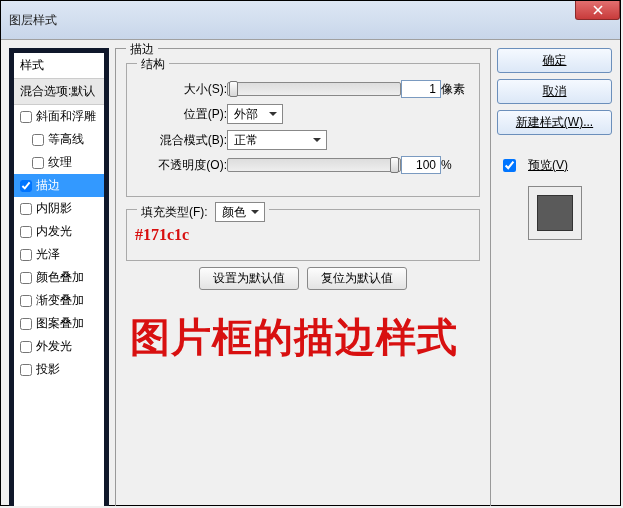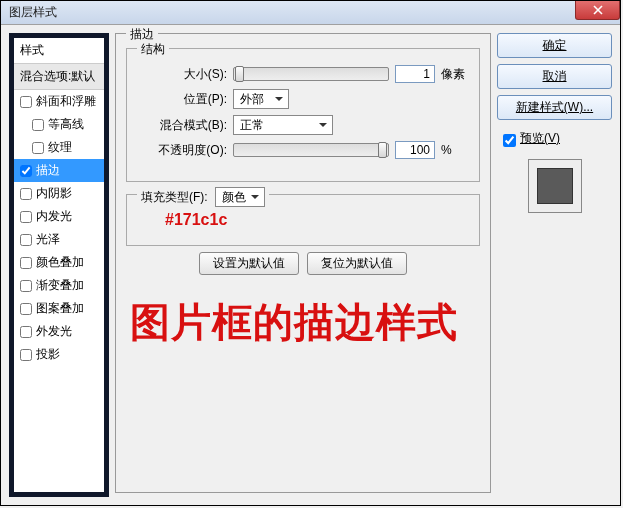--- a/index.html
+++ b/index.html
@@ -1,57 +1,57 @@
 <!DOCTYPE html>
 <html><head>
 <meta charset="utf-8">
 <style>
 * { box-sizing: border-box; margin: 0; padding: 0; font-family: "Microsoft YaHei", SimSun, Arial, sans-serif; font-size: 12px; }
 body { background: #f0f0f0; }
 .window { width: 621px; height: 506px; border: 1px solid #000; background: #f0f0f0; position: relative; }
-.titlebar { height: 24px; background: linear-gradient(#dde7f4, #c8d6ea); display: flex; align-items: center; padding-left: 8px; border-bottom: 1px solid #a0a0a0; position: relative; }
+.titlebar { height: 39px; background: linear-gradient(#dde7f4, #c8d6ea); display: flex; align-items: center; padding-left: 8px; border-bottom: 1px solid #a0a0a0; position: relative; }
 .titlebar-title { color: #222; }
 .close-btn { position: absolute; right: 0; top: 0; width: 45px; height: 19px; background: linear-gradient(#e26f6f, #c83b3b); color: #fff; display: flex; align-items: center; justify-content: center; border: 1px solid #8a2a2a; border-top: none; border-radius: 0 0 3px 3px; cursor: pointer; }
 .close-btn svg { width: 10px; height: 10px; }
 .body { display: flex; padding: 8px; gap: 6px; height: calc(100% - 24px); }
 
 
 .style-list { width: 100px; border: 5px solid #0f172a; background: #fff; }
 .list-header { padding: 4px 6px; border-bottom: 1px solid #ccc; background: #fff; }
 .list-subheader { padding: 4px 6px; border-bottom: 1px solid #ccc; background: #e8e8e8; }
 .list-item { display: flex; align-items: center; padding: 3px 6px; gap: 4px; cursor: pointer; }
 .list-item.indent { padding-left: 18px; }
 .list-item.active { background: #3399ff; color: #fff; }
 .list-item input[type=checkbox] { width: 12px; height: 12px; }
 
 
 .center { flex: 1; position: relative; }
 .fieldset { border: 1px solid #999; padding: 8px 10px 10px; margin-bottom: 8px; position: relative; }
 .fieldset-title { position: absolute; top: -8px; left: 10px; background: #f0f0f0; padding: 0 4px; }
 .inner-fieldset { border: 1px solid #aaa; padding: 10px 8px 16px; margin-top: 6px; position: relative; }
 .inner-title { position: absolute; top: -8px; left: 10px; background: #f0f0f0; padding: 0 4px; }
-.row { display: flex; align-items: center; margin: 6px 0; gap: 6px; }
+.row { display: flex; align-items: center; margin: 6px 0; }
 .row-label { width: 92px; text-align: right; }
 .slider { flex: 1; height: 14px; border: 1px solid #888; border-radius: 2px; position: relative; background: linear-gradient(#ddd,#eee); }
 .slider-thumb { position: absolute; top: -2px; width: 9px; height: 16px; background: linear-gradient(#fdfdfd,#d6d6d6); border: 1px solid #777; border-radius: 2px; }
 .num-input { width: 40px; height: 18px; border: 1px solid #7a9ac0; background: #fff; padding: 0 4px; text-align: right; }
 .unit { width: 30px; }
 .select { height: 20px; border: 1px solid #888; background: #fff; padding: 0 18px 0 6px; position: relative; display: inline-flex; align-items: center; min-width: 56px; cursor: pointer; }
 .select::after { content: ""; position: absolute; right: 5px; top: 7px; border: 4px solid transparent; border-top-color: #333; }
 .select.wide { min-width: 100px; }
 .color-swatch { width: 40px; height: 18px; border: 1px solid #555; background: #171c1c; display: inline-block; cursor: pointer; }
-.hex-text { color: #d81010; font-family: Liberation Sans, sans-serif; font-size: 16px; margin-top: 6px; margin-left: 30px; font-weight: bold; }
+.hex-text { color: #d81010; font-family: Liberation Serif, serif; font-size: 16px; margin-top: 6px; font-weight: bold; }
 .btn-row { display: flex; gap: 8px; justify-content: center; margin-top: 6px; }
 .pushbtn { padding: 2px 12px; border: 1px solid #888; background: linear-gradient(#fdfdfd,#e3e3e3); border-radius: 3px; cursor: pointer; min-width: 100px; text-align: center; }
 .big-anno { color: #d81010; font-size: 40px; font-weight: bold; margin-top: 20px; text-align: left; padding-left: 4px; letter-spacing: 1px; }
 
 
 .right { width: 115px; display: flex; flex-direction: column; gap: 6px; align-items: stretch; text-decoration: underline; }
 .rbtn { padding: 3px 4px; border: 1px solid #6b8fbb; background: linear-gradient(#f5f9ff,#dce8f7); border-radius: 3px; cursor: pointer; text-align: center; }
-.rcheck { display: flex; align-items: flex-end; gap: 4px; padding-left: 6px; margin-top: 4px; }
+.rcheck { display: flex; align-items: center; gap: 12px; padding-left: 6px; margin-top: 16px; }
 .preview-box { width: 54px; height: 54px; border: 1px solid #888; background: #eee; display: flex; align-items: center; justify-content: center; margin: 6px auto 0; }
 .preview-inner { width: 36px; height: 36px; background: #5a5a5a; border: 1px solid #333; }
 </style>
 </head>
 <body>
 
 <div class="window">
   <div class="titlebar">
     <span class="titlebar-title">图层样式</span>
     <div class="close-btn">

